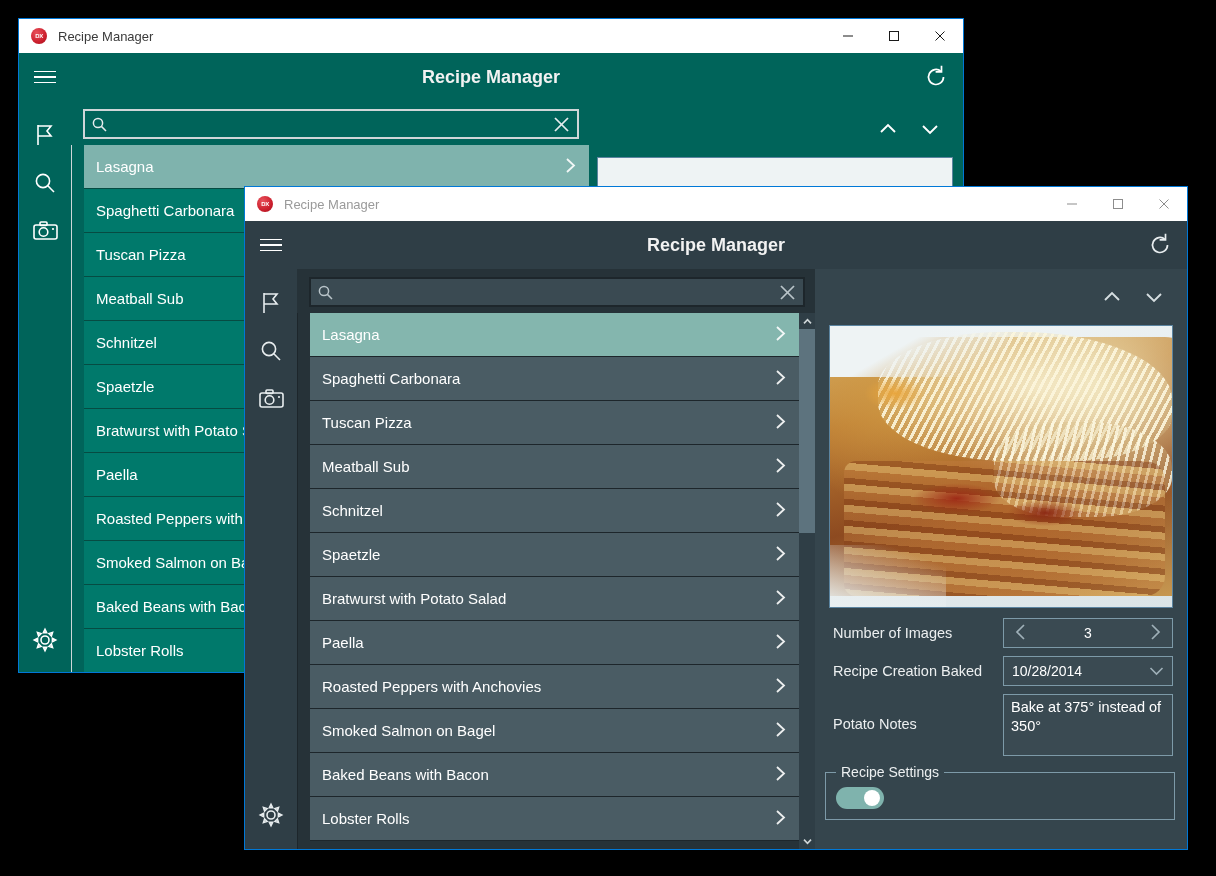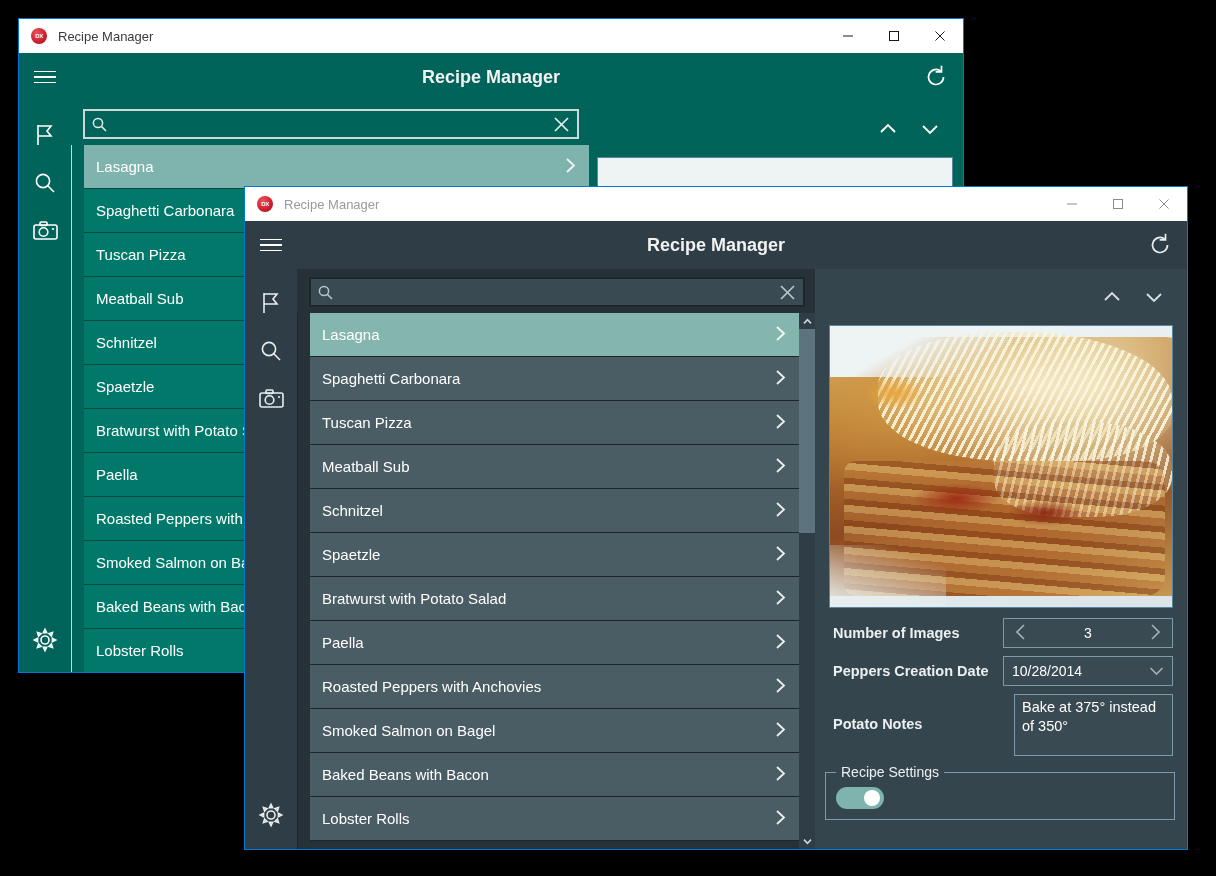--- a/index.html
+++ b/index.html
@@ -80,26 +80,26 @@
   .nav-chev { width: 30px; height: 30px; display: flex; align-items: center; justify-content: center; }
 
   
   .photo-wrap { margin: 0 14px; border: 1px solid #5b84a0; height: 283px; overflow: hidden; position: relative; flex: none; }
   .photo { position: absolute; inset: 0; background: #eef2f3; }
   .lasagna { position: absolute; inset: 0; overflow: hidden; }
 
   
   .fields { padding: 10px 14px 0 10px; flex: none; }
   .field { display: flex; align-items: center; margin-bottom: 8px; }
-  .field .lbl { width: 178px; font-size: 14.5px; color: #eceff0; padding-left: 8px; font-weight: bold; }
+  .field .lbl { width: 178px; font-size: 14.5px; color: #eceff0; padding-left: 8px; }
   .ctl { flex: 1; border: 1px solid #7d9aa8; background: #3a4a52; height: 30px; display: flex; align-items: center; color: #fff; font-size: 14px; }
   .spinner { justify-content: space-between; padding: 0 10px; }
   .spinner .val { flex: 1; text-align: center; }
   .combo { padding: 0 8px; justify-content: space-between; }
-  .notes { height: 62px; align-items: flex-start; padding: 3px 7px; line-height: 1.32; font-size: 14.5px; margin-left: 11px; }
+  .notes { height: 62px; align-items: flex-start; padding: 3px 7px; line-height: 1.32; font-size: 14.5px; }
 
   .groupbox { margin: 8px 12px 0 10px; border: 1px solid #7d9aa8; position: relative; padding: 14px 10px 10px 10px; }
   .groupbox .legend {
     position: absolute; top: -9px; left: 10px; padding: 0 5px;
     font-size: 14px; color: #eceff0;
   }
   .gb-row { display: flex; align-items: center; gap: 10px; }
   .gb-field { flex: 1; border: 1px solid #7d9aa8; background: #3a4a52; height: 29px; display: flex; align-items: center; padding: 0 6px; font-size: 14.5px; color: #fff; }
   .toggle { width: 48px; height: 22px; border-radius: 11px; background: #7fb3ad; position: relative; flex: none; }
   .toggle i { position: absolute; top: 3px; right: 4px; width: 16px; height: 16px; border-radius: 50%; background: #fff; }
@@ -586,21 +586,21 @@
                 <span class="val">3</span>
                 <span>
                   <svg width="14" height="18" viewBox="0 0 14 18">
                       <polyline points="4,2 11,9 4,16" fill="none" stroke="#9fb0b8" stroke-width="1.7"></polyline>
                     </svg>
                 </span>
               </div>
             </div>
 
             <div class="field">
-              <span class="lbl">Peppers Creation Date</span>
+              <span class="lbl">Recipe Creation Baked</span>
               <div class="ctl combo">
                 <span>10/28/2014</span>
                 <span>
                   <svg width="15" height="10" viewBox="0 0 15 10">
                       <polyline points="1.5,2 7.5,8 13.5,2" fill="none" stroke="#9fb0b8" stroke-width="1.6"></polyline>
                     </svg>
                 </span>
               </div>
             </div>
 

